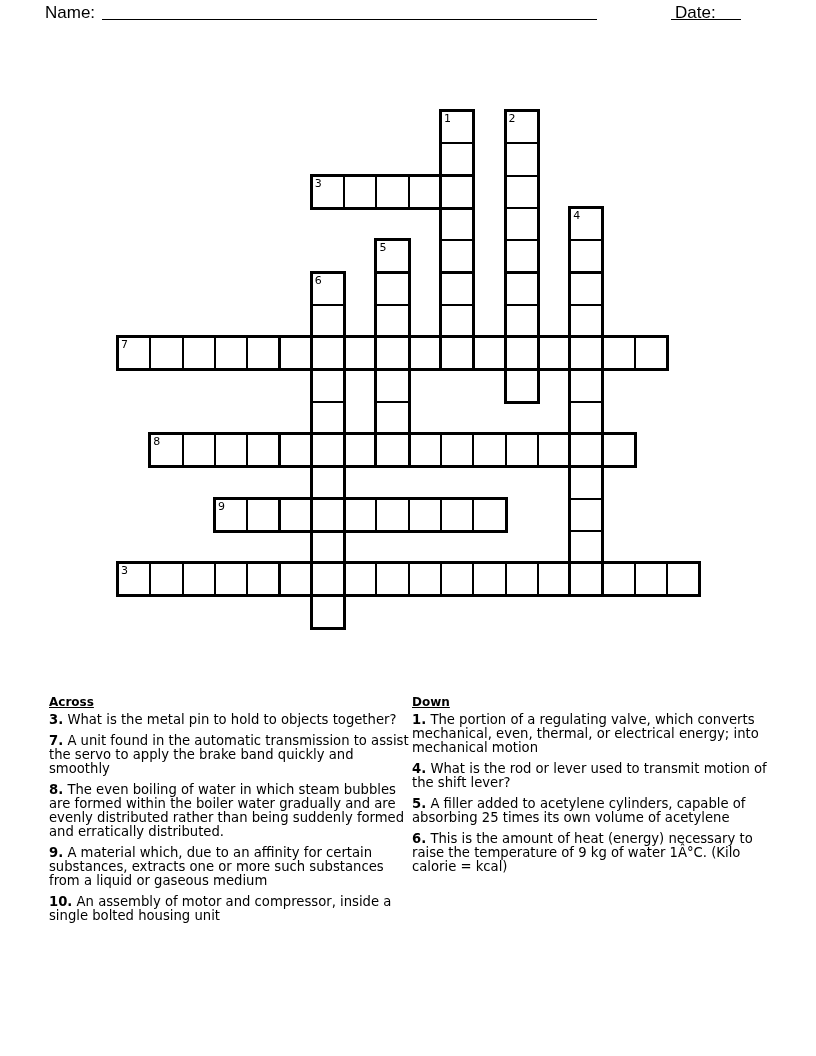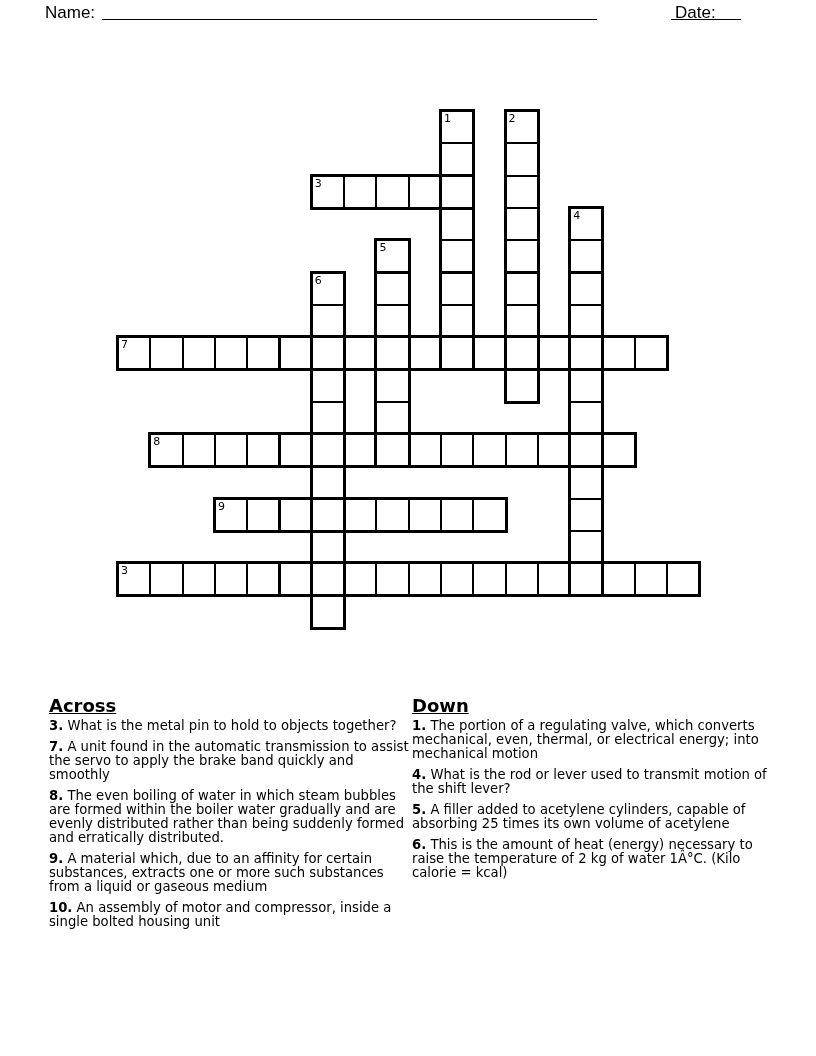--- a/index.html
+++ b/index.html
@@ -30,21 +30,21 @@
   }
   .word-outline{
     position:absolute;box-sizing:border-box;border:3px solid #000;
     background:transparent;pointer-events:none;
   }
   
   .clues-col{position:absolute;top:696px;font-size:13.2px;line-height:1.06;color:#000;}
   .col-across{left:49px;width:364px;}
   .col-down{left:412px;width:362px;}
   .clue-heading{
-    font-weight:bold;text-decoration:underline;font-size:18px;margin:0 0 4px 0;
+    font-weight:bold;text-decoration:underline;font-size:12px;margin:0 0 4px 0;
   }
   .clue{margin:0 0 7px 0;}
   .clue .num{font-weight:bold;}
 </style>
 </head>
 <body>
 
 <div class="page">
 
   <span class="hdr-label" style="left:45px;">Name:</span>
@@ -195,17 +195,17 @@
         <div class="clue"><span class="num">10.</span><span> An assembly of motor and compressor, inside a single bolted housing unit</span></div>
       </div>
   </div>
 
   <div class="clues-col col-down">
     <div class="clue-heading">Down</div>
     <div>
         <div class="clue"><span class="num">1.</span><span> The portion of a regulating valve, which converts mechanical, even, thermal, or electrical energy; into mechanical motion</span></div>
         <div class="clue"><span class="num">4.</span><span> What is the rod or lever used to transmit motion of the shift lever?</span></div>
         <div class="clue"><span class="num">5.</span><span> A filler added to acetylene cylinders, capable of absorbing 25 times its own volume of acetylene</span></div>
-        <div class="clue"><span class="num">6.</span><span> This is the amount of heat (energy) necessary to raise the temperature of 2 kg of water 1Â°C. (Kilo calorie = kcal)</span></div>
+        <div class="clue"><span class="num">6.</span><span> This is the amount of heat (energy) necessary to raise the temperature of 9 kg of water 1Â°C. (Kilo calorie = kcal)</span></div>
       </div>
   </div>
 
 </div>
 
 </body></html>

